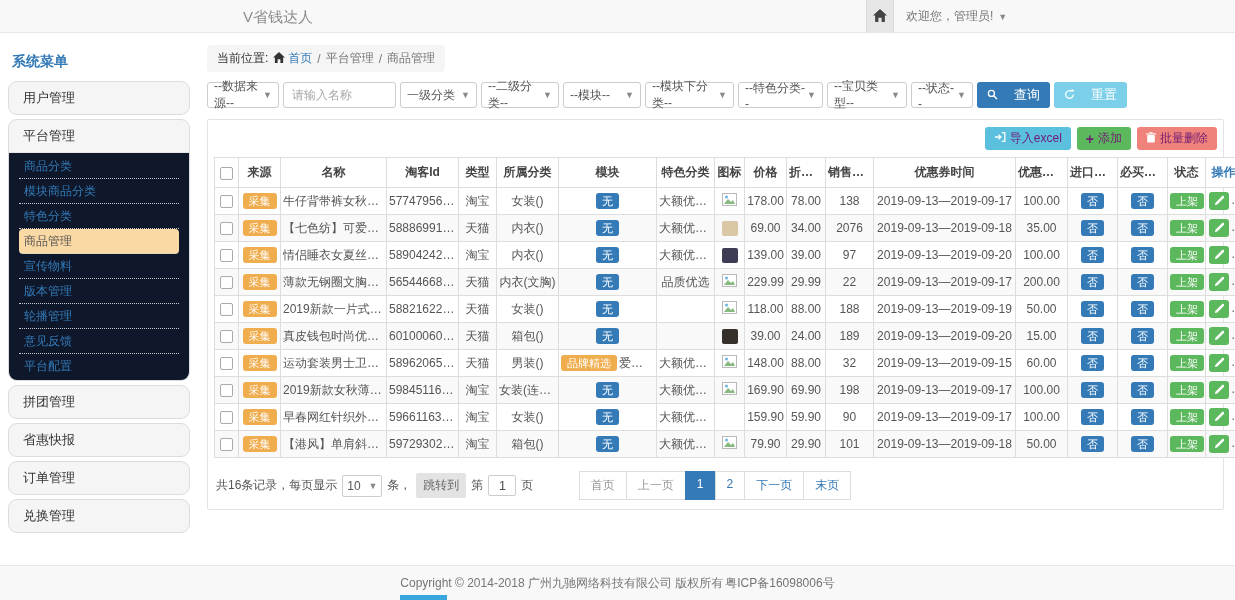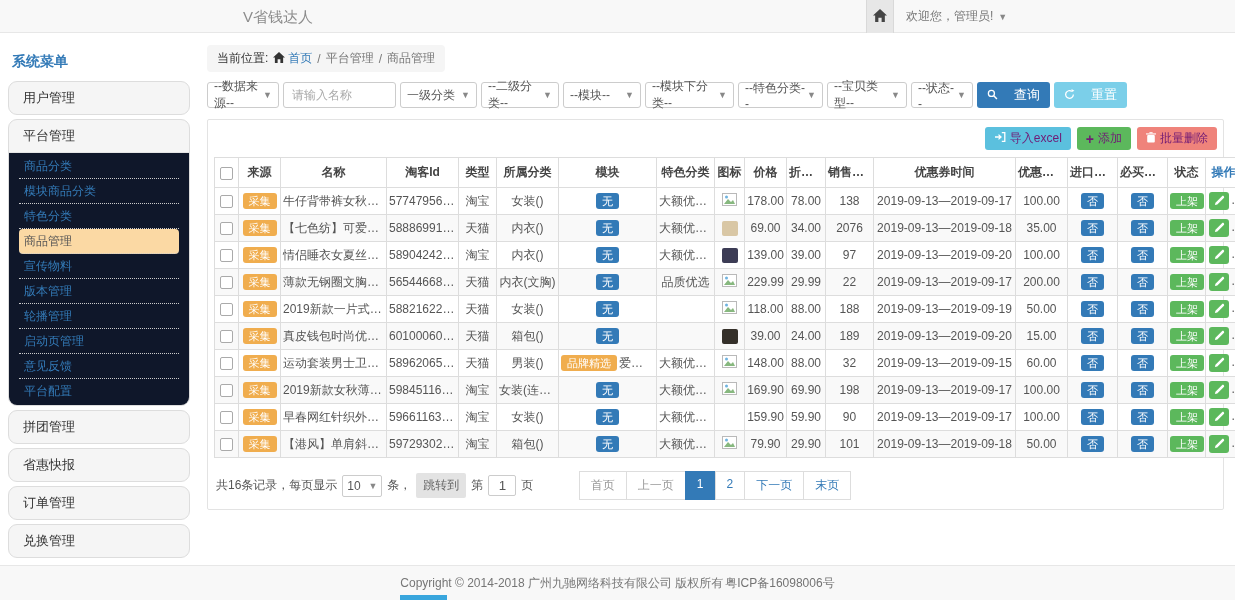--- a/index.html
+++ b/index.html
@@ -99,21 +99,20 @@
   <div class="side-group">
     <div class="side-header">平台管理</div>
     <div class="submenu">
       <div class="submenu-item">商品分类</div>
       <div class="submenu-item">模块商品分类</div>
       <div class="submenu-item">特色分类</div>
       <div class="submenu-item active">商品管理</div>
       <div class="submenu-item">宣传物料</div>
       <div class="submenu-item">版本管理</div>
       <div class="submenu-item">轮播管理</div>
-      <div class="submenu-item">启动页管理</div>
       <div class="submenu-item">意见反馈</div>
       <div class="submenu-item">平台配置</div>
     </div>
   </div>
   <div class="side-group">
     <div class="side-header">拼团管理</div>
   </div>
   <div class="side-group">
     <div class="side-header">省惠快报</div>
   </div>

